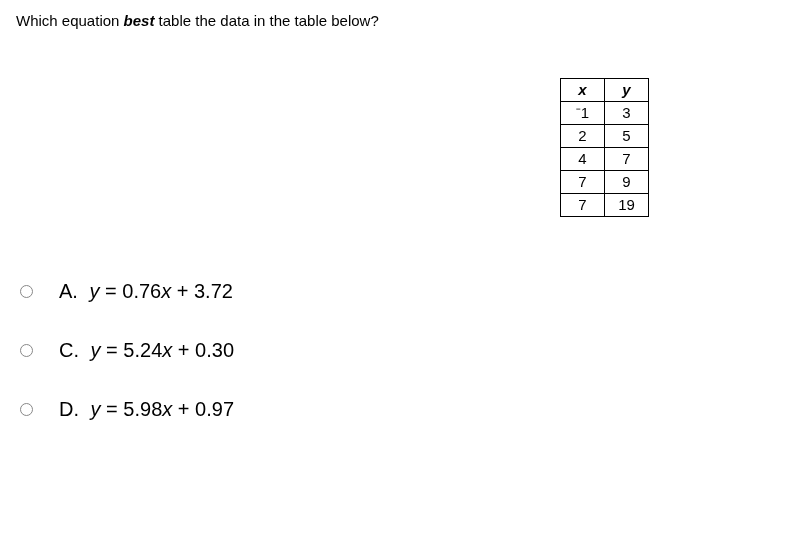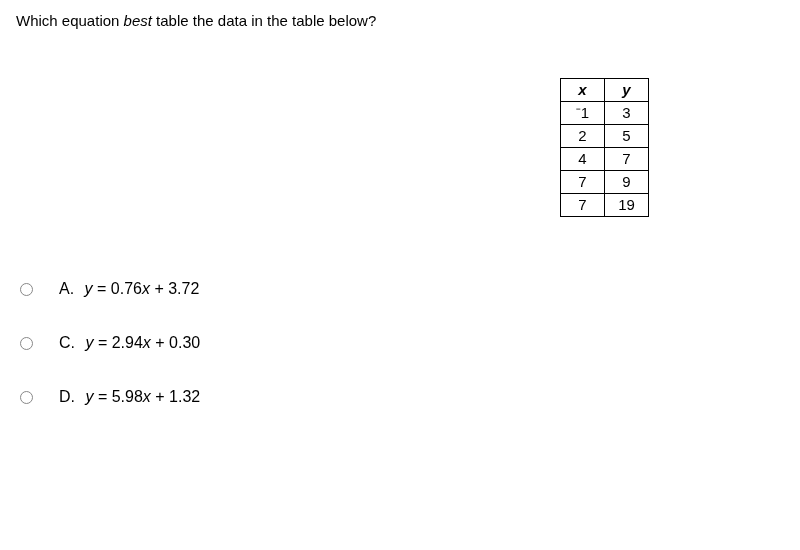--- a/index.html
+++ b/index.html
@@ -14,21 +14,21 @@
       background: #fff;
       width: 800px;
       height: 550px;
       padding: 12px 16px;
       position: relative;
     }
     .question {
       margin-bottom: 20px;
     }
     .question .bold-italic {
-      font-weight: normal;
+      font-weight: bold;
       font-style: italic;
     }
     .table-wrap {
       position: absolute;
       top: 78px;
       left: 560px;
     }
     table {
       border-collapse: collapse;
     }
@@ -65,21 +65,21 @@
     .radio {
       width: 13px;
       height: 13px;
       border: 1px solid #888;
       border-radius: 50%;
       margin-right: 26px;
       flex-shrink: 0;
       background: #fff;
     }
     .option-label {
-      font-size: 16px;
+      font-size: 20px;
     }
     .option-label .letter {
       margin-right: 6px;
     }
     .option-label .eq {
       font-style: italic;
     }
     .option-label .eq .num {
       font-style: normal;
     }
@@ -127,23 +127,23 @@
     <div class="radio"></div>
     <div class="option-label">
       <span class="letter">A.</span>
       <span class="eq"><span>y</span><span class="num"> = 0.76</span><span>x</span><span class="num"> + 3.72</span></span>
     </div>
   </div>
   <div class="option">
     <div class="radio"></div>
     <div class="option-label">
       <span class="letter">C.</span>
-      <span class="eq"><span>y</span><span class="num"> = 2.94</span><span>x</span><span class="num"> + 0.30</span></span>
+      <span class="eq"><span>y</span><span class="num"> = 5.24</span><span>x</span><span class="num"> + 0.30</span></span>
     </div>
   </div>
   <div class="option">
     <div class="radio"></div>
     <div class="option-label">
       <span class="letter">D.</span>
-      <span class="eq"><span>y</span><span class="num"> = 5.98</span><span>x</span><span class="num"> + 1.32</span></span>
+      <span class="eq"><span>y</span><span class="num"> = 5.98</span><span>x</span><span class="num"> + 0.97</span></span>
     </div>
   </div>
 </div>
 
 </body></html>

